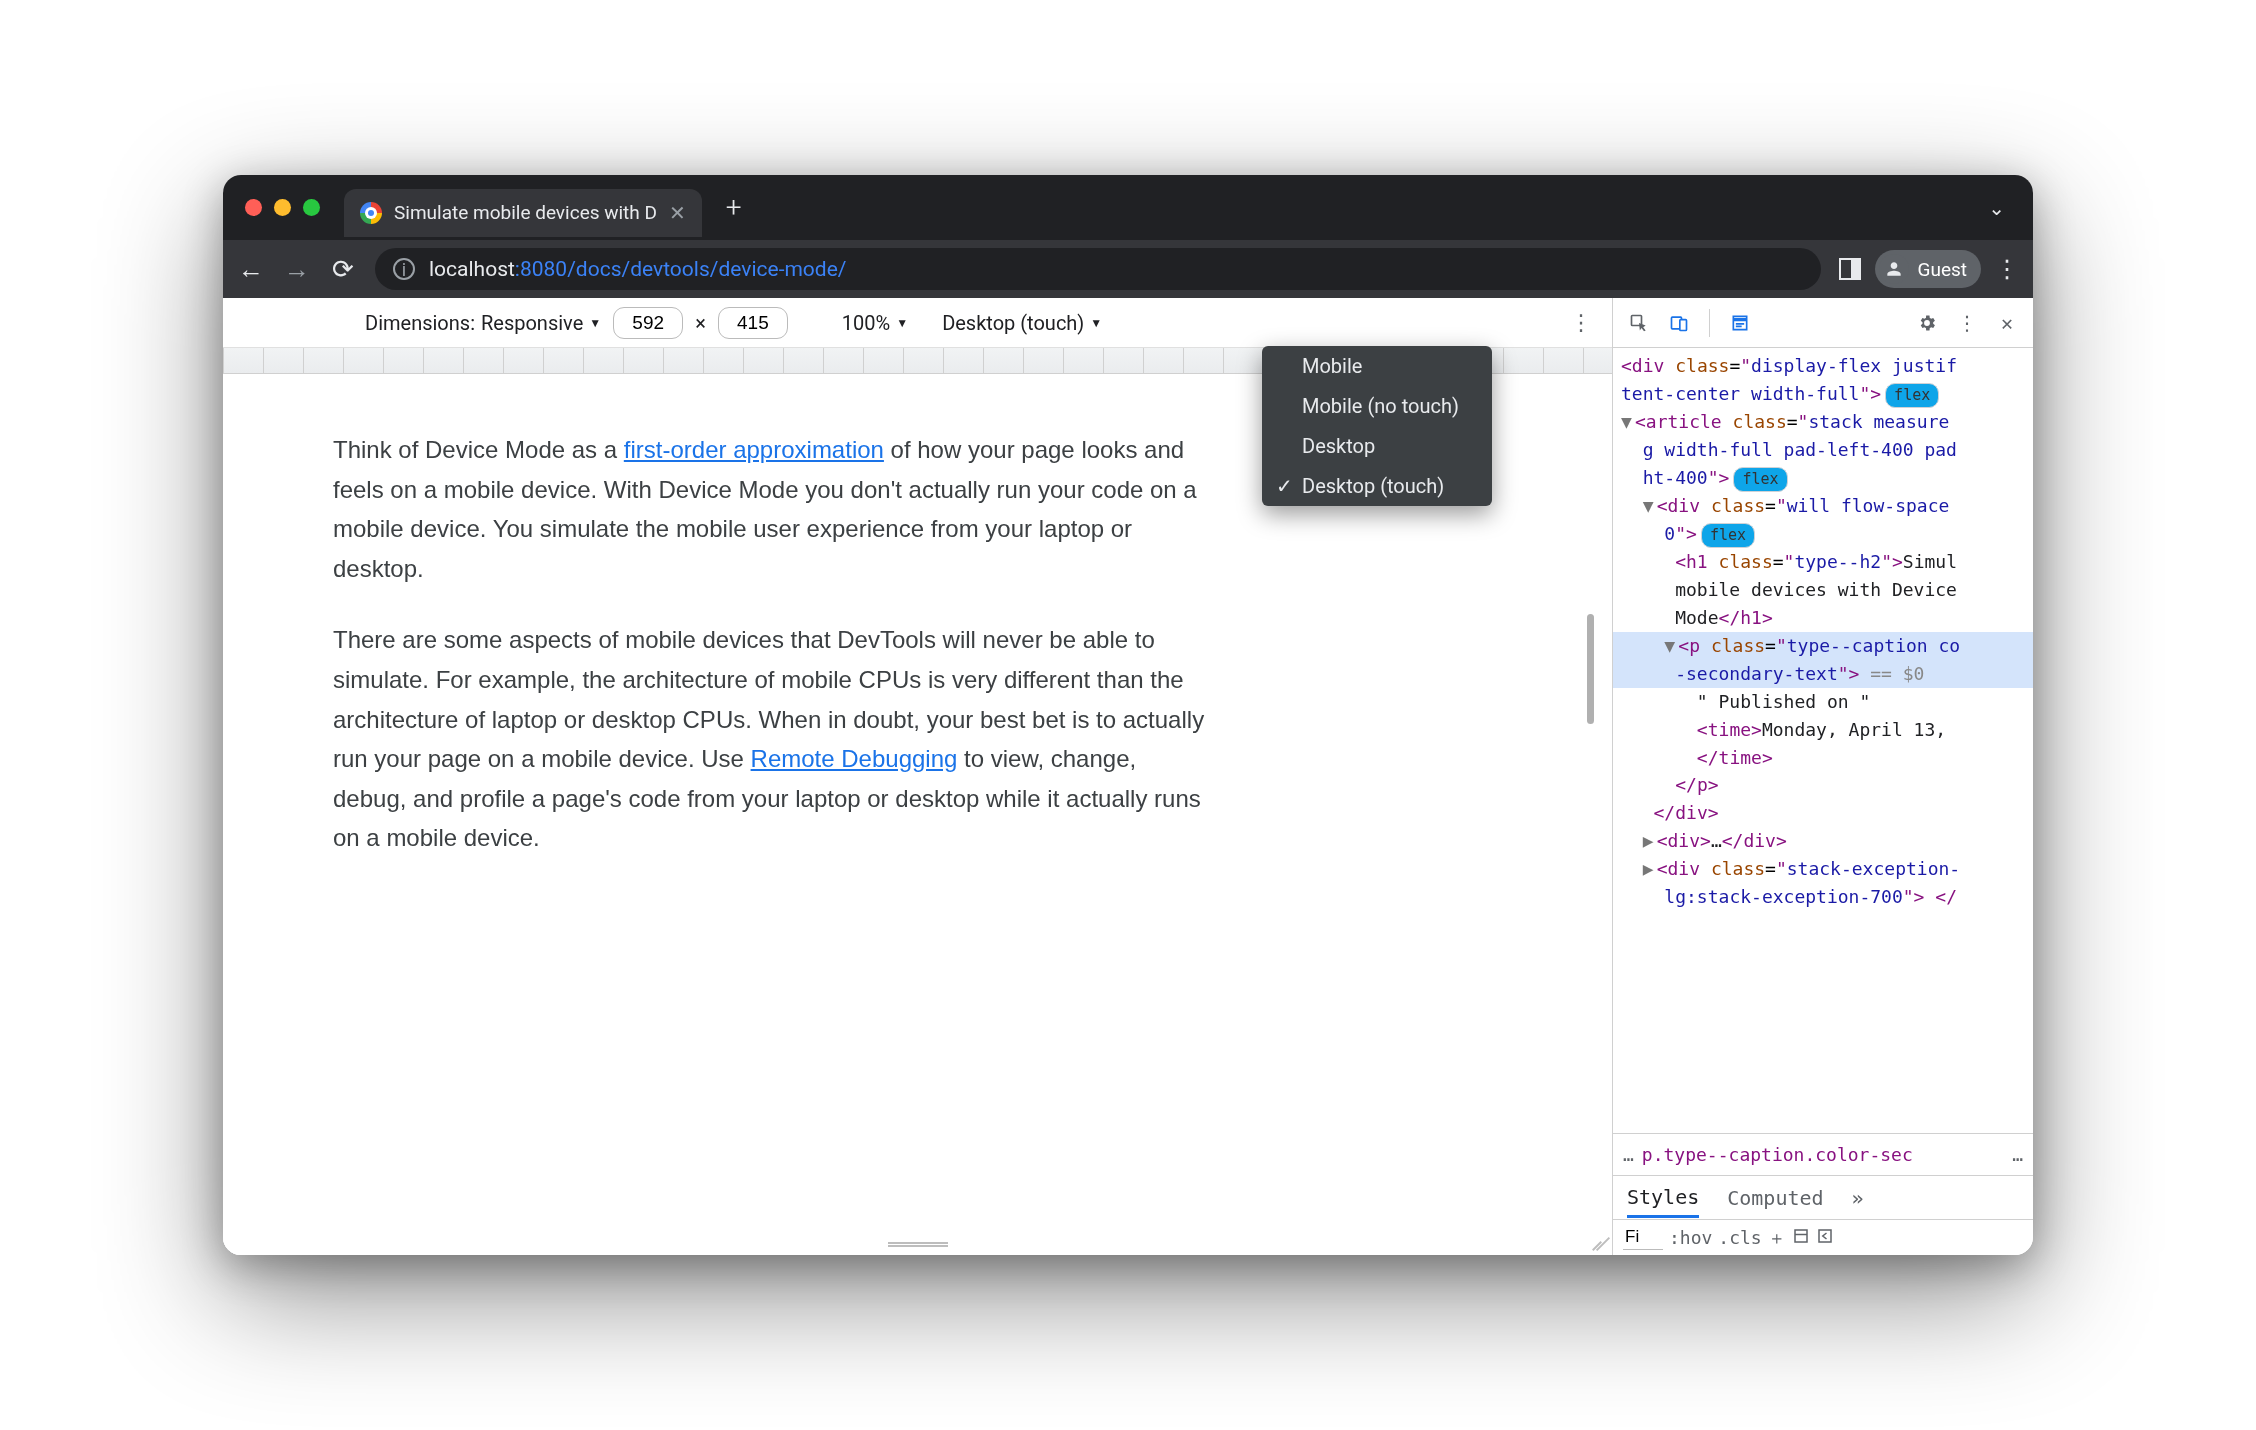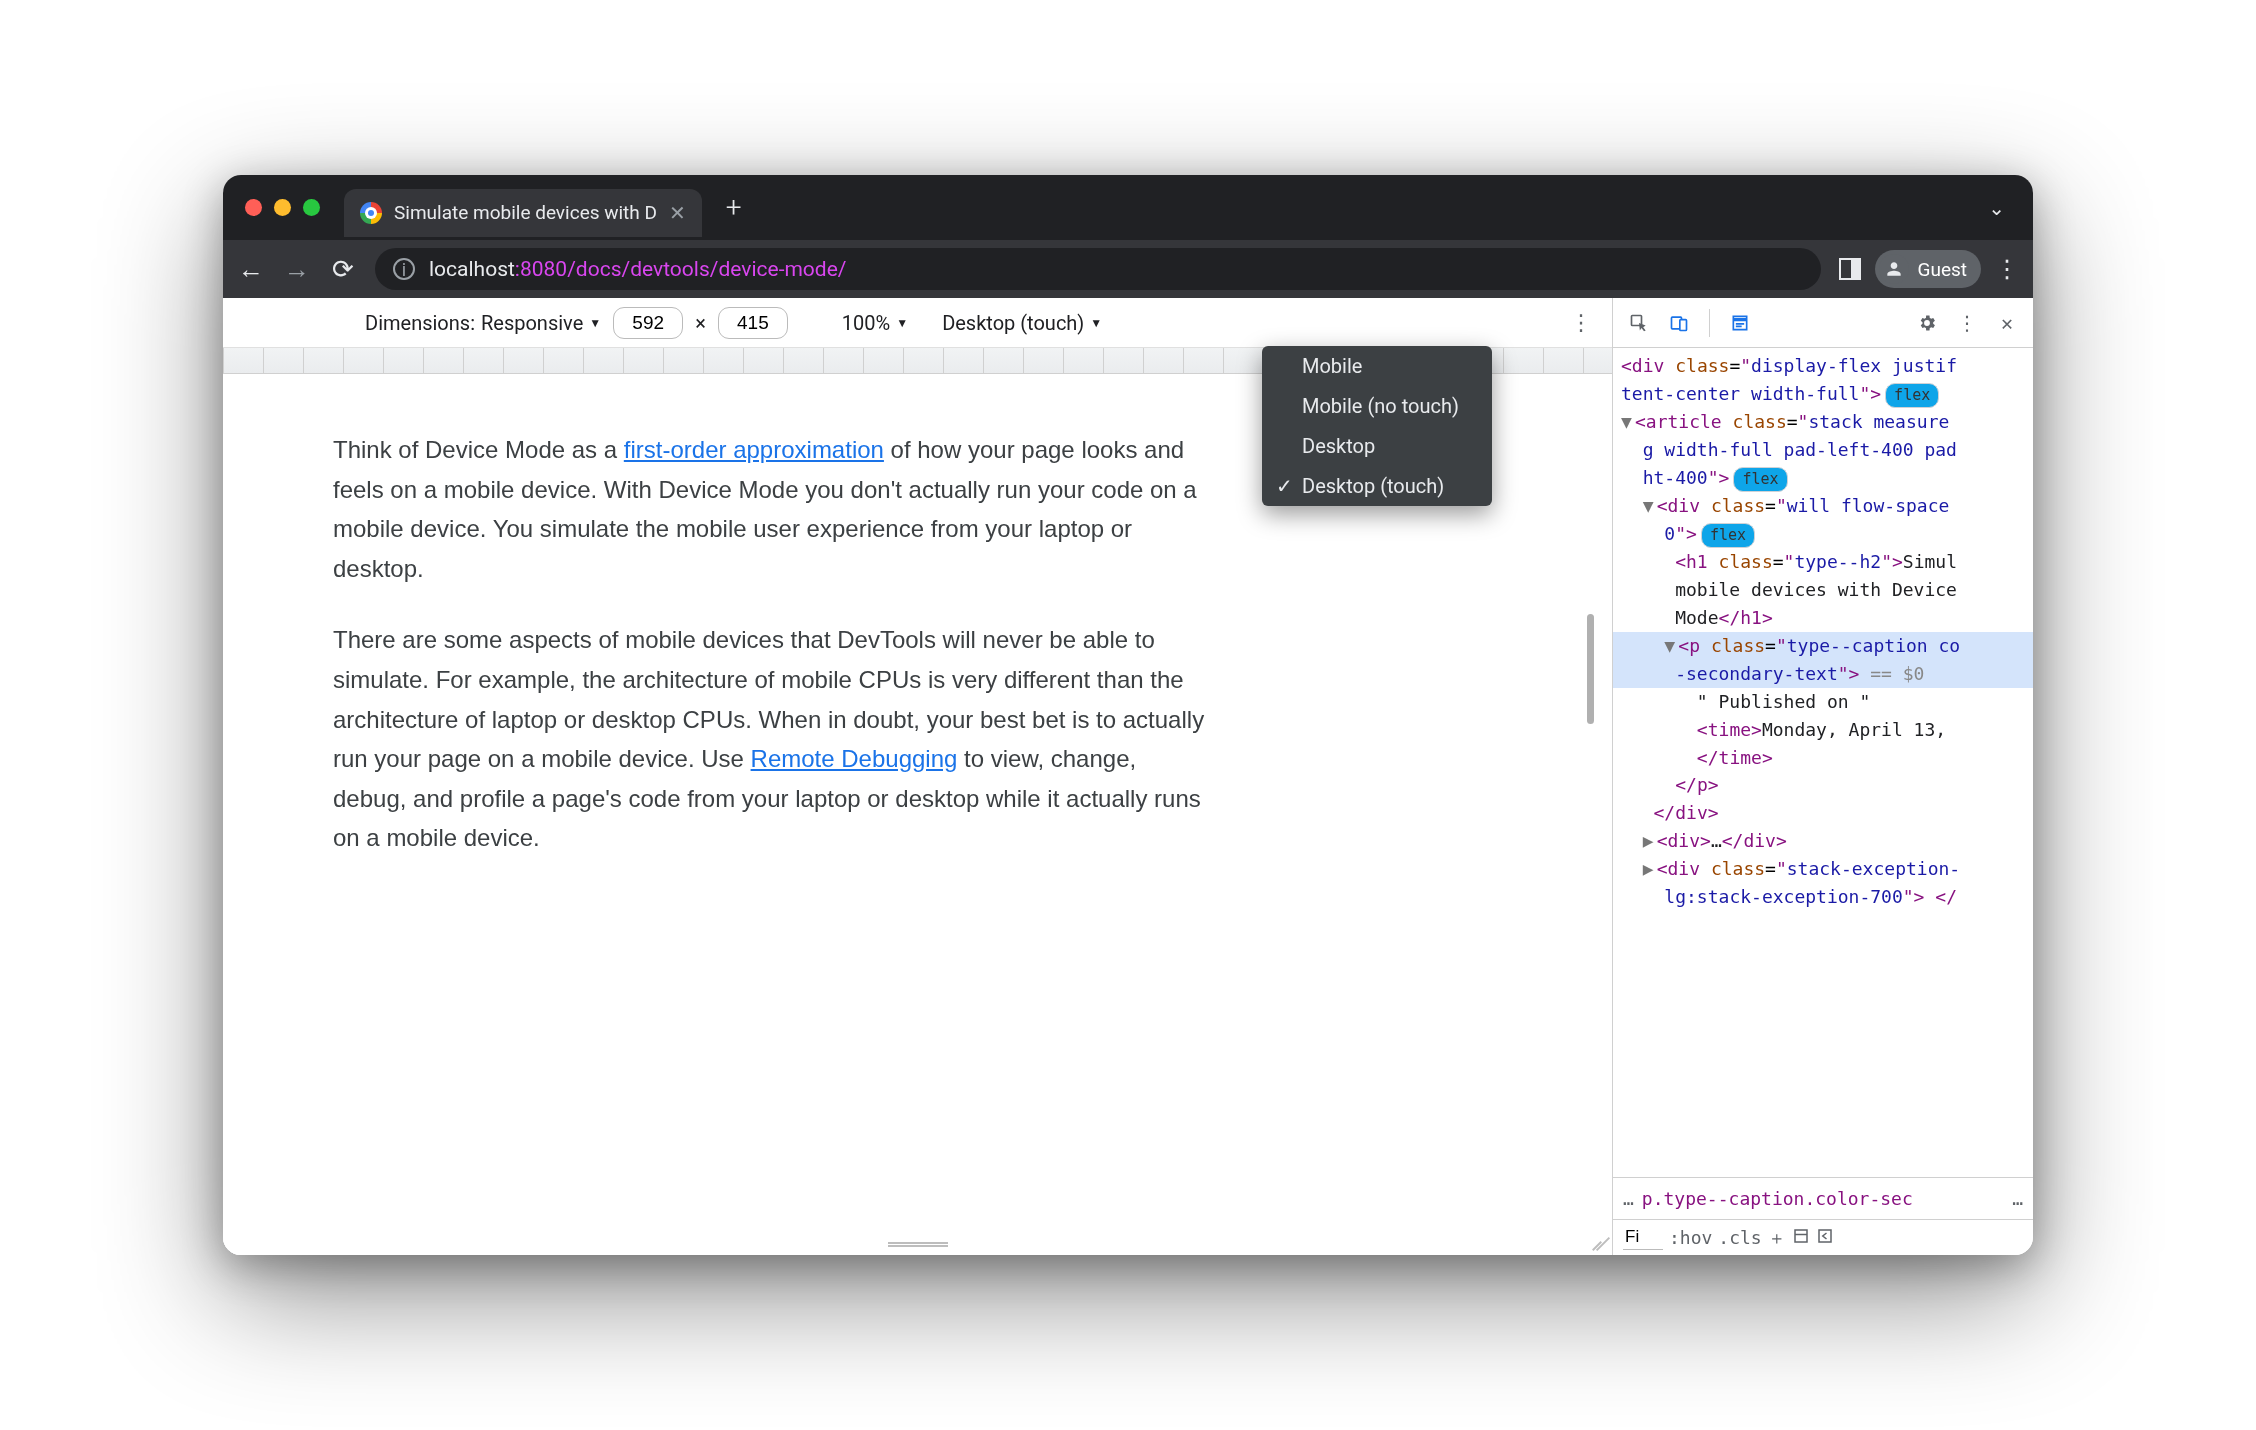--- a/index.html
+++ b/index.html
@@ -68,21 +68,21 @@
     gap: 18px;
     color: #e8eaed;
   }
   .nav-icon { color:#9aa0a6; font-size:26px; cursor:pointer; width:28px; text-align:center;}
   .nav-icon.active { color:#e8eaed; }
   .omnibox {
     flex:1; background:#202124; border-radius:28px; height:42px;
     display:flex; align-items:center; padding:0 18px; font-size:21px; color:#e8eaed;
   }
   .omnibox .info { font-size:18px; border:2px solid #9aa0a6; border-radius:50%; width:22px;height:22px; display:flex;align-items:center;justify-content:center;color:#9aa0a6;margin-right:14px;}
-  .omnibox .dim { color:#d946ef; }
+  .omnibox .dim { color:#3b82f6; }
   .toolbar-right { display:flex; align-items:center; gap:14px; }
   .panel-icon { width:22px;height:22px;border:2px solid #e8eaed; position:relative;}
   .panel-icon::after{content:"";position:absolute;right:0;top:0;bottom:0;width:8px;background:#e8eaed;}
   .avatar { width:30px;height:30px;border-radius:50%;background:#5f6368;display:flex;align-items:center;justify-content:center;}
   .avatar svg{width:20px;height:20px;fill:#e8eaed;}
   .guest-chip{display:flex;align-items:center;gap:8px;background:#5f6368;border-radius:20px;padding:4px 14px 4px 4px;color:#fff;font-size:19px;}
   .kebab{font-size:24px;color:#e8eaed;cursor:pointer;}
   
   .content-row { flex:1; display:flex; min-height:0;}
   
@@ -289,20 +289,25 @@
         <div class="dl">  <span class="twisty">▶</span><span class="sym">&lt;</span><span class="tag-name">div</span><span class="sym">&gt;</span><span class="txt">…</span><span class="sym">&lt;/</span><span class="tag-name">div</span><span class="sym">&gt;</span></div>
         <div class="dl">  <span class="twisty">▶</span><span class="sym">&lt;</span><span class="tag-name">div</span> <span class="attr-name">class</span>=<span class="sym">"</span><span class="attr-val">stack-exception-</span></div>
         <div class="dl">    <span class="attr-val">lg:stack-exception-700</span><span class="sym">"&gt; &lt;/</span></div>
       </div>
 
       <div class="crumbs">
         <span>…</span>
         <span class="crumb-dark">p.type--caption.color-sec</span>
         <span style="margin-left:auto">…</span>
       </div>
+      <div class="style-tabs">
+        <span class="style-tab active">Styles</span>
+        <span class="style-tab">Computed</span>
+        <span>»</span>
+      </div>
       <div class="style-bar">
         <input class="filter-in" value="Fi" style="">
         <span>:hov</span>
         <span>.cls</span>
         <span>＋</span>
         <span>
           <svg width="18" height="18" viewBox="0 0 24 24" fill="none" stroke="#5f6368" stroke-width="2">
               <rect x="4" y="4" width="16" height="16"></rect>
               <path d="M4 10h16"></path>
             </svg>

